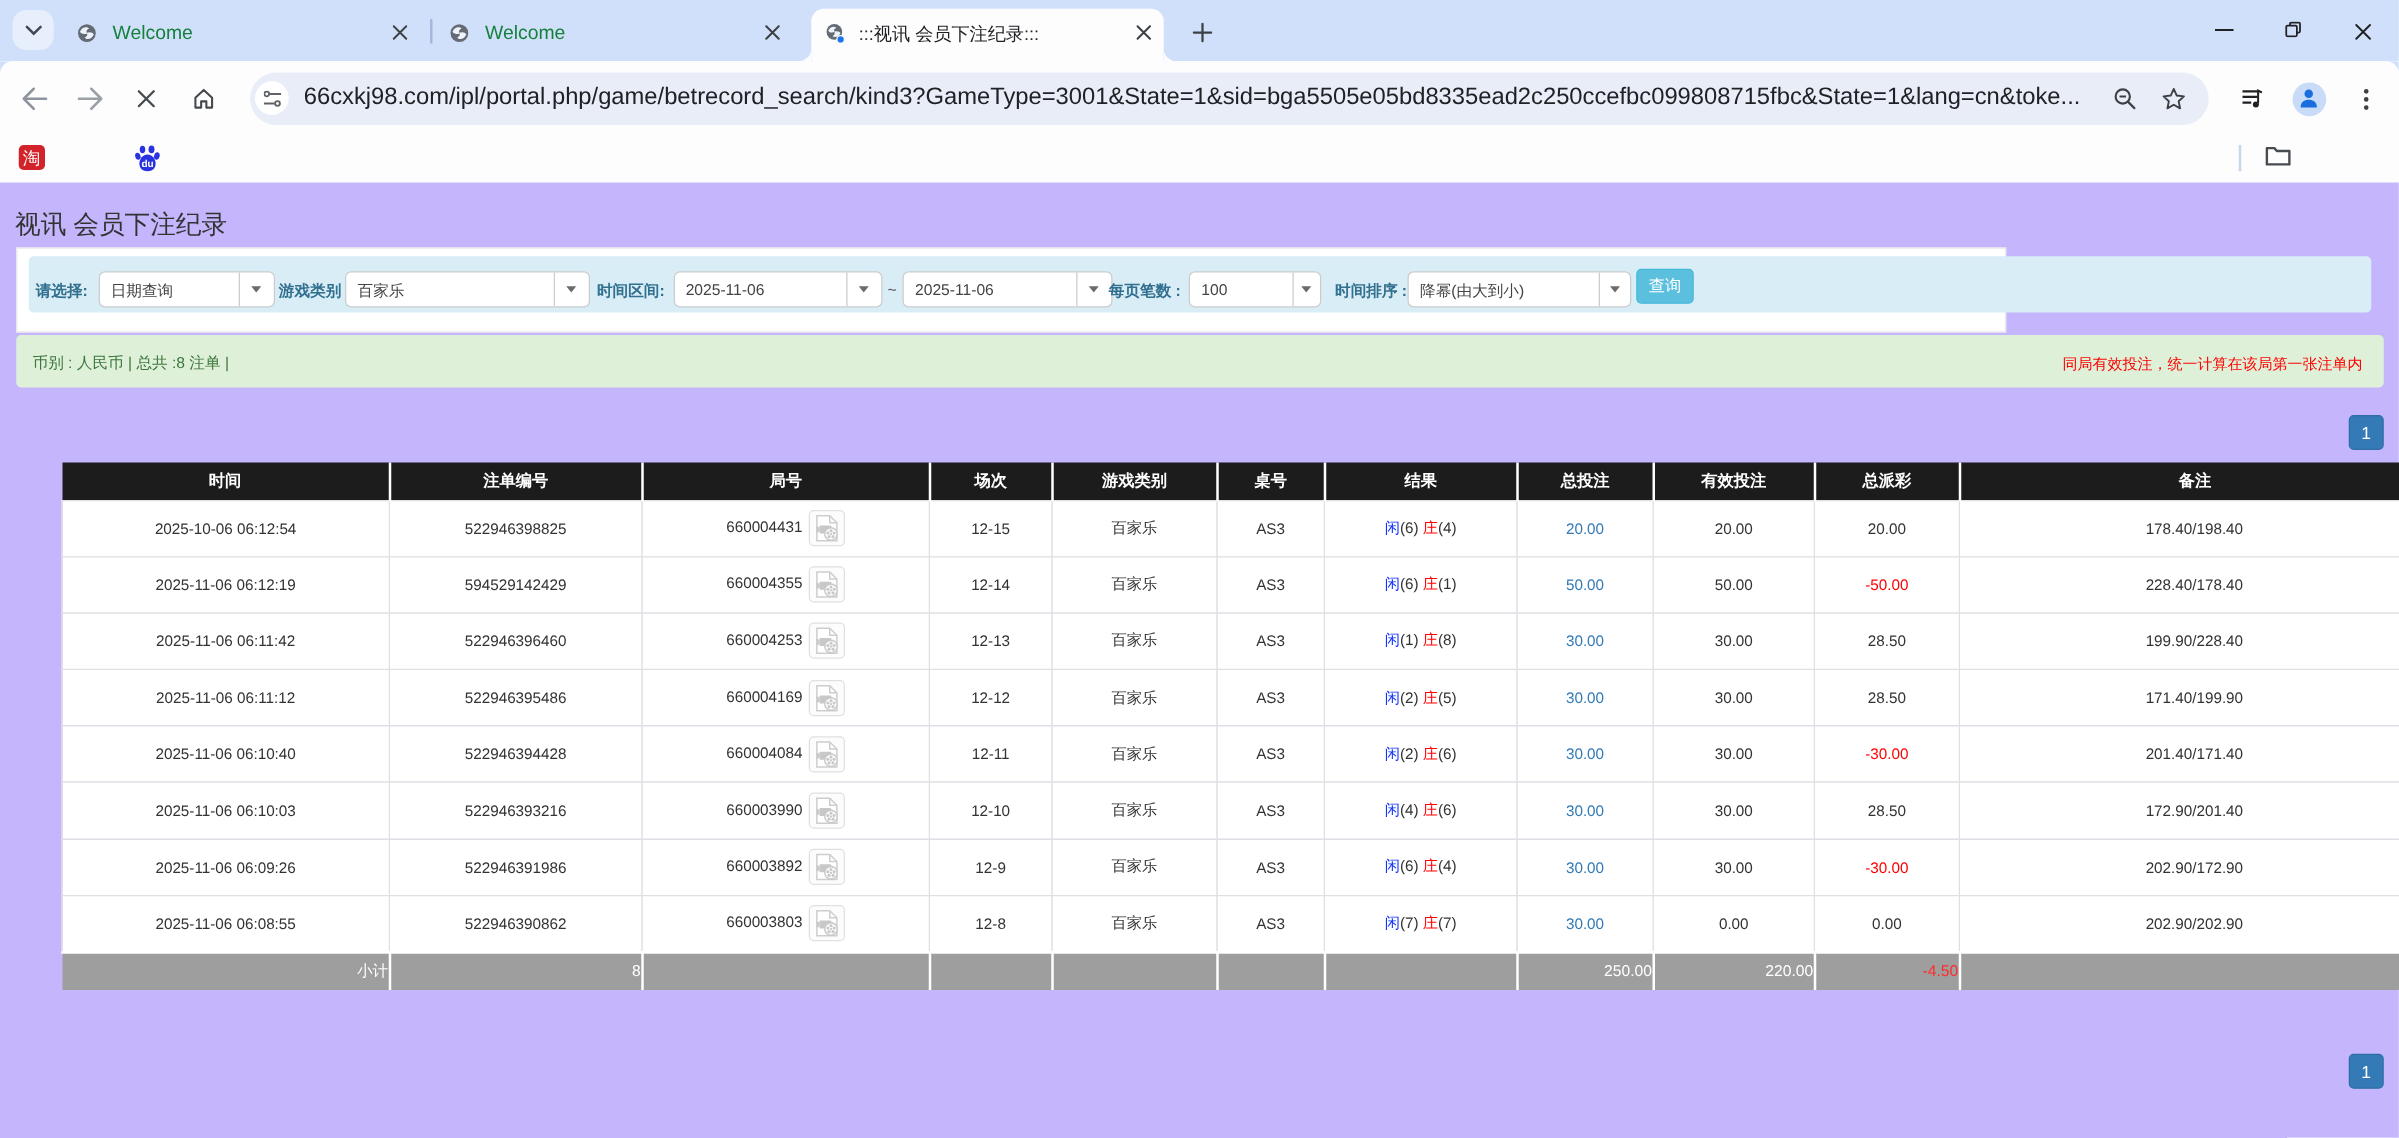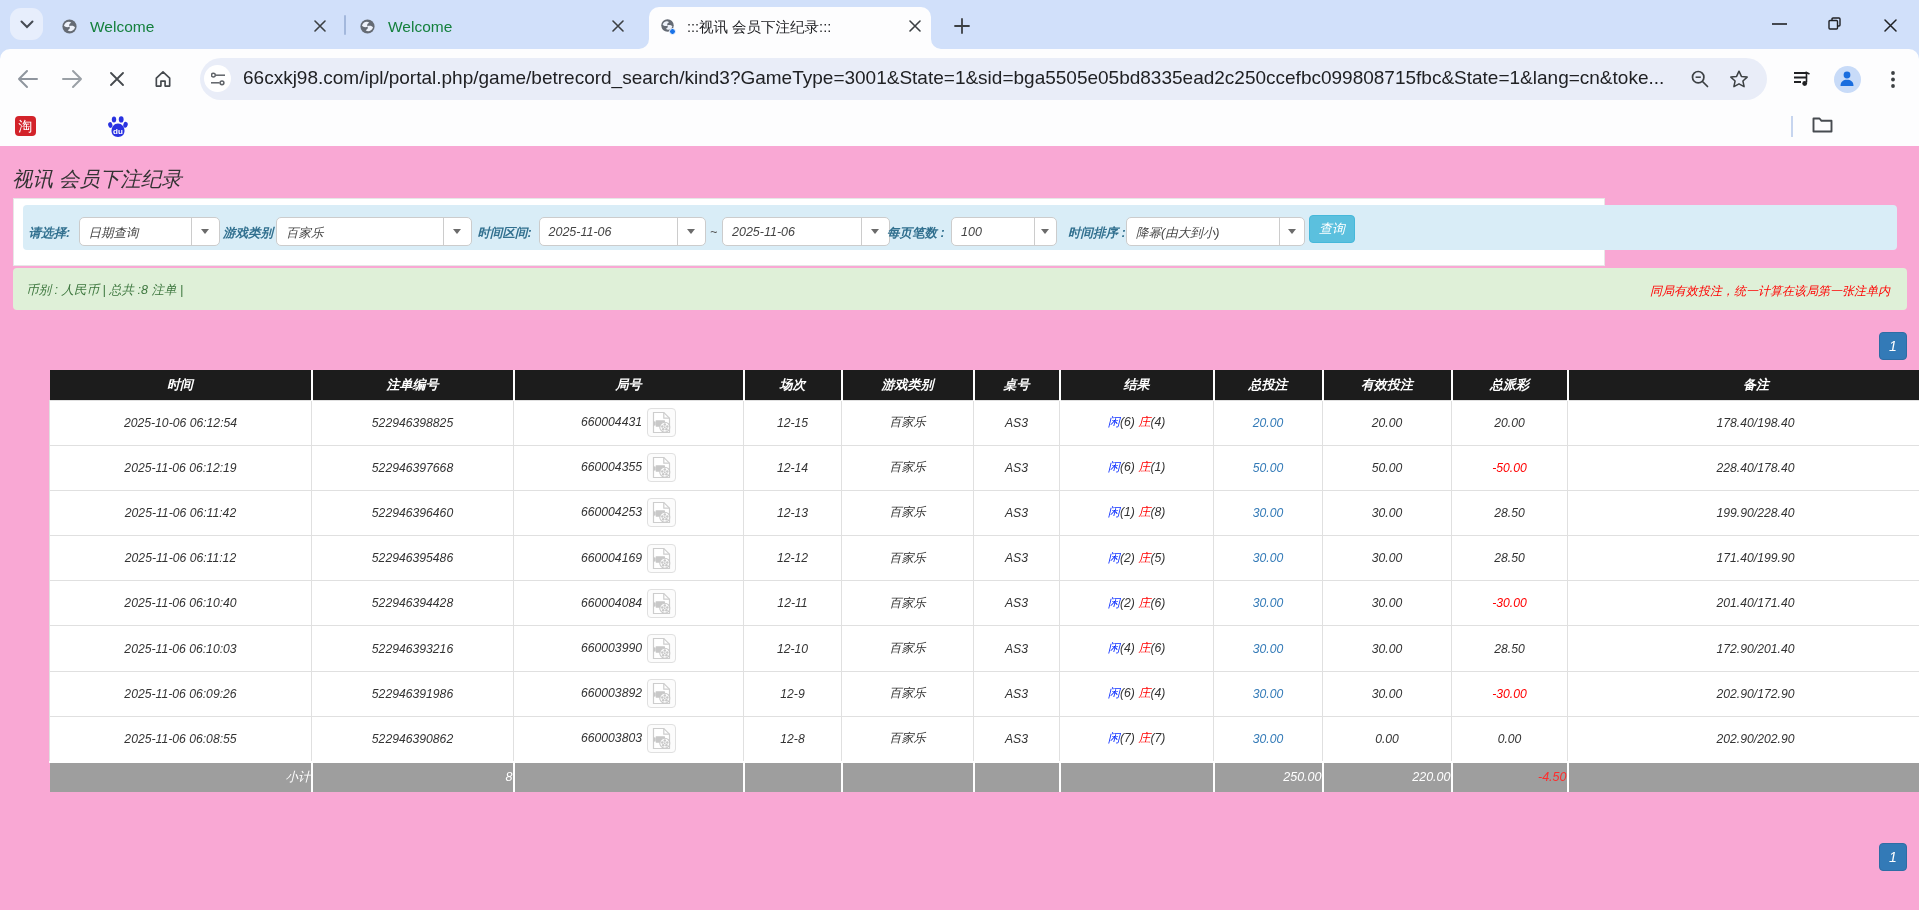--- a/index.html
+++ b/index.html
@@ -16,21 +16,21 @@
 #toolbar { position:absolute; left:0; top:49px; width:1919px; height:56px; background:#fdfdfe; }
 #omnibox { position:absolute; left:200px; top:57.5px; width:1567px; height:42px; border-radius:21px; background:#e9edf8; }
 #tunecircle { position:absolute; left:204px; top:65px; width:27px; height:27px; border-radius:50%; background:#fff; }
 #url { position:absolute; left:243px; top:67px; font-size:19px; color:#202124; white-space:nowrap; width:1420px; overflow:hidden; }
 
 #bookmarks { position:absolute; left:0; top:105px; width:1919px; height:41px; background:#fdfdfe; }
 #tb-ico { position:absolute; left:15px; top:116px; width:20.5px; height:20px; background:#d3232a; border-radius:4px; color:#fff; font-size:14px; line-height:20px; text-align:center; }
 .bktext { position:absolute; top:117.5px; font-size:15px; color:#3c4043;margin-top:44px; }
 #bksep { position:absolute; left:1791px; top:116px; width:2px; height:21px; background:#c7d5ef; }
 
-#page { position:absolute; left:0; top:146px; width:1919px; height:764px; background:#f9a8d4;font-style:italic; }
+#page { position:absolute; left:0; top:146px; width:1919px; height:764px; background:#c4b5fd; }
 #ptitle { position:absolute; left:12px; top:18.5px; font-size:20.5px; color:#333; }
 #panel { position:absolute; left:13px; top:51.5px; width:1592px; height:68px; background:#fff; border:1px solid #e7e7e7; }
 #filterbar { position:absolute; left:9px; top:6px; width:1874px; height:45px; background:#d9edf7; border-radius:4px; }
 .flabel { position:absolute; top:20px; font-size:12.5px; font-weight:bold; color:#31708f; white-space:nowrap; }
 .combo { position:absolute; top:12px; height:29.5px; background:#fff; border:1px solid #ccc; border-radius:5px; }
 .combo .txt { position:absolute; left:9px; top:7.5px; font-size:12.5px; color:#444; white-space:nowrap; }
 .combo .arr { position:absolute; right:0; top:0; bottom:0; width:28px; border-left:1px solid #ccc; }
 .combo .arr:after { content:""; position:absolute; left:50%; top:50%; margin:-2px 0 0 -4.5px; border:4.5px solid transparent; border-top:5.5px solid #6b6b6b; border-bottom:none; }
 #btnquery { position:absolute; left:1286px; top:10.5px; width:46px; height:28px; background:#5bc0de; border:1px solid #46b8da; border-radius:4px; color:#fff; font-size:13px; text-align:center; line-height:26px; }
 #greenbar { position:absolute; left:13px; top:121.5px; width:1894px; height:42.5px; background:#dff0d8; border-radius:4px; }
@@ -268,21 +268,21 @@
           <td class="d">百家乐</td>
           <td class="d">AS3</td>
           <td class="d"><span class="bl">闲</span>(6) <span class="rd">庄</span>(4)</td>
           <td class="d"><span class="lk">20.00</span></td>
           <td class="d">20.00</td>
           <td class="d">20.00</td>
           <td class="d">178.40/198.40</td>
         </tr>
     <tr>
           <td class="d">2025-11-06 06:12:19</td>
-          <td class="d">522946397668</td>
+          <td class="d">594529142429</td>
           <td class="d">660004355<span class="vico"><svg width="27" height="27" viewBox="0 0 27 27" style="position:absolute;left:0;top:0">
                 <path d="M5.5 3.5 H15.8 L21.5 9.2 V23.5 H5.5 Z" fill="#fff" stroke="#cdcdcd" stroke-width="1.2"></path>
                 <path d="M15.8 3.5 V9.2 H21.5" fill="none" stroke="#cdcdcd" stroke-width="1.2"></path>
                 <path d="M8.2 11.3 H16.4 Q17 11.3 17 12 V17 Q17 17.7 16.4 17.7 H8.2 Q7.6 17.7 7.6 17 V12 Q7.6 11.3 8.2 11.3 Z" fill="#c8c8c8"></path>
                 <path d="M7.6 12.9 L5.4 11.7 V17.3 L7.6 16.1 Z" fill="#c8c8c8"></path>
                 <circle cx="16.8" cy="18.2" r="5" fill="#fcfcfc" stroke="#c8c8c8" stroke-width="1.1"></circle>
                 <circle cx="16.8" cy="18.2" r="0.9" fill="#c8c8c8"></circle>
                 <circle cx="16.8" cy="15.6" r="1.25" fill="#c8c8c8"></circle>
                 <circle cx="14.3" cy="17.4" r="1.25" fill="#c8c8c8"></circle>
                 <circle cx="15.2" cy="20.3" r="1.25" fill="#c8c8c8"></circle>

